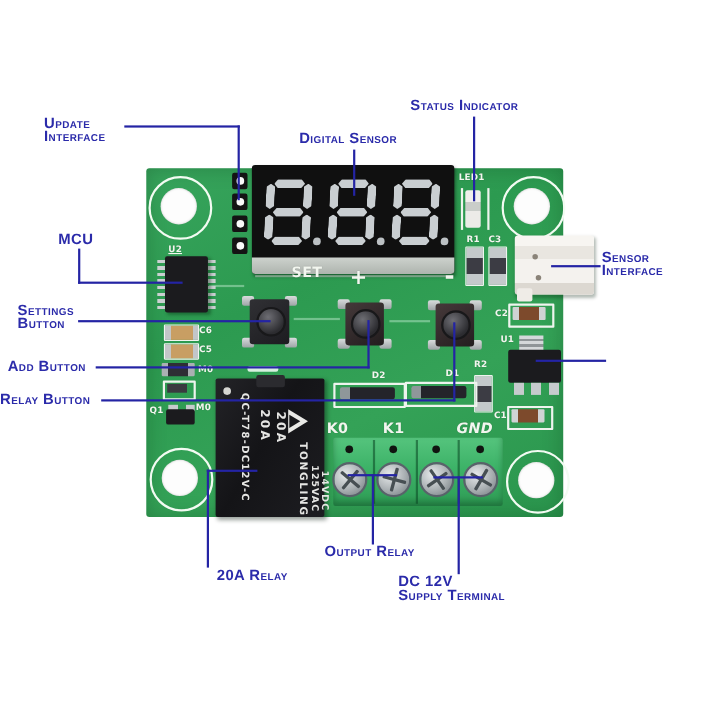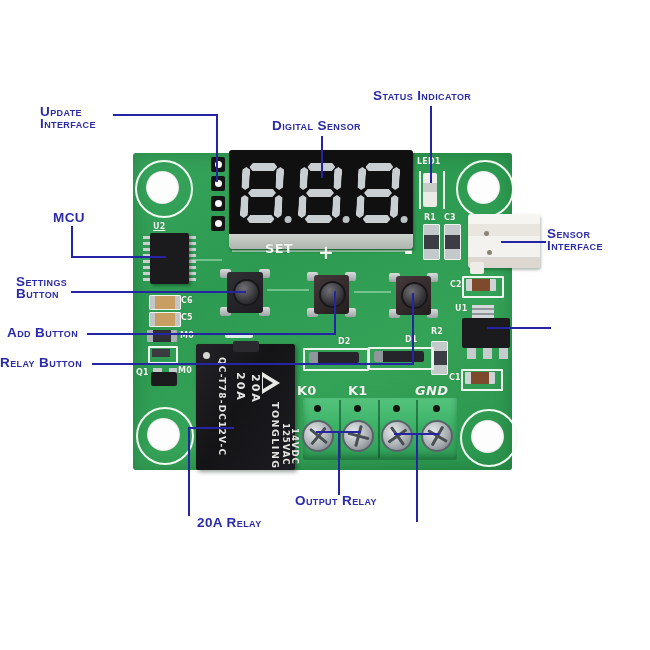--- a/index.html
+++ b/index.html
@@ -304,14 +304,18 @@
     <div>Button</div>
   </div>
   <div class="lbl" style="left:7px;top:327px;">Add Button</div>
   <div class="lbl" style="left:0px;top:357px;">Relay Button</div>
   <div class="lbl" style="left:547px;top:228px;">
     <div>Sensor</div>
     <div>Interface</div>
   </div>
   <div class="lbl" style="left:295px;top:495px;">Output Relay</div>
   <div class="lbl" style="left:158px;top:517px;margin-left:39px;">20A Relay</div>
+  <div class="lbl" style="left:362px;top:523px;">
+    <div>DC 12V</div>
+    <div>Supply Terminal</div>
+  </div>
 
 </div>
 
 </body></html>

